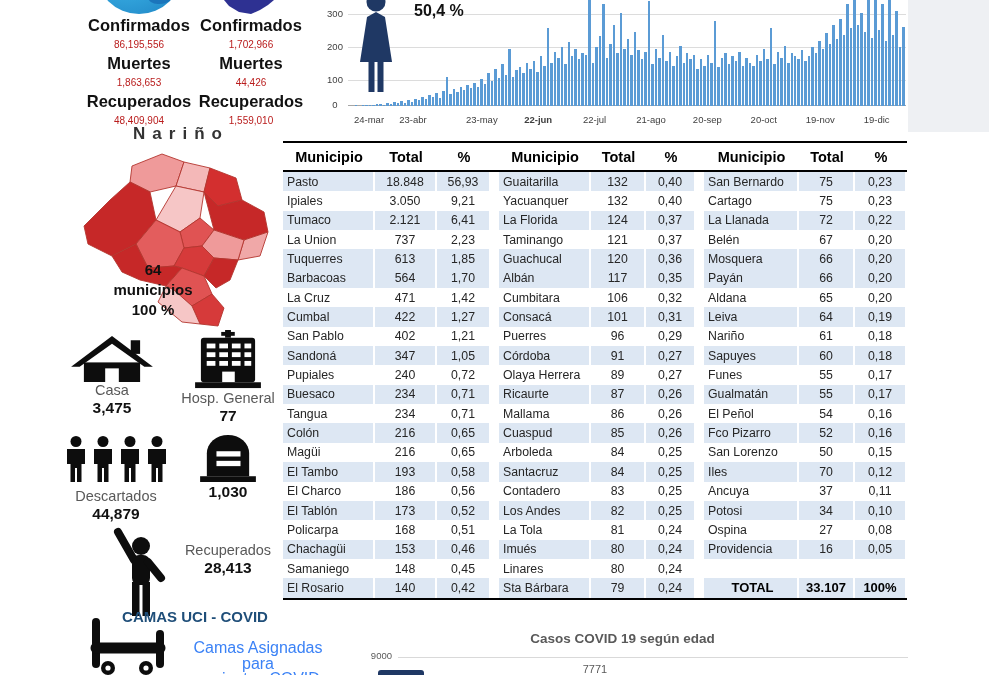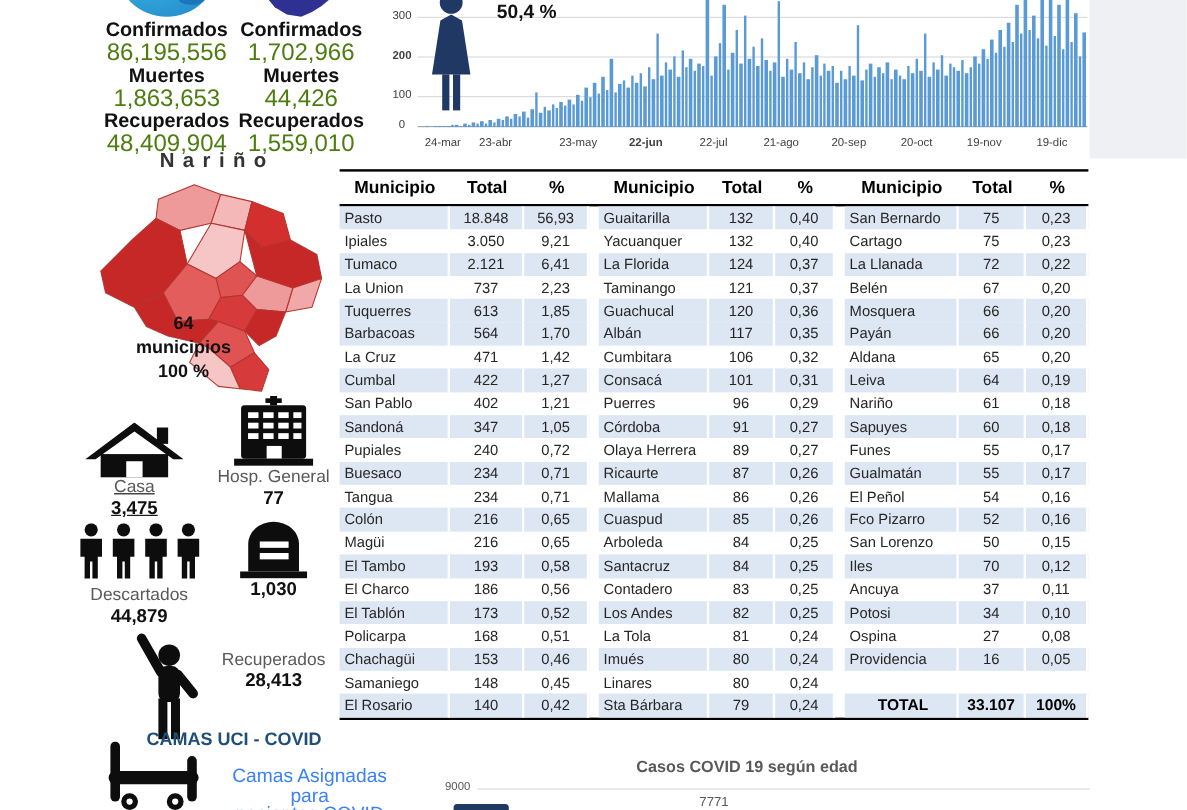--- a/index.html
+++ b/index.html
@@ -6,21 +6,21 @@
   body{
     width:989px;height:675px;position:relative;overflow:hidden;
     background:#ffffff;font-family:"Liberation Sans",sans-serif;color:#1a1a1a;
   }
   .abs{position:absolute;}
 
   
   .stat-col{position:absolute;top:0;text-align:center;}
   .stat-col .lines{position:relative;margin-top:16px;}
   .stat-label{font-weight:bold;font-size:16.5px;line-height:19px;color:#111;}
-  .stat-value{font-size:20px;line-height:19px;color:#4d7c0f;}
+  .stat-value{font-size:10px;line-height:19px;color:#b91c1c;}
   #globe-icon{position:absolute;left:12px;top:-72px;width:86px;height:86px;border-radius:50%;
     background:radial-gradient(circle at 35% 35%, #57c1ec 0%, #2f9fd8 55%, #1b7fc0 100%);overflow:hidden;}
   #globe-icon:before{content:"";position:absolute;left:8px;top:40px;width:46px;height:30px;background:#1b75bb;border-radius:40% 60% 55% 45%;}
   #globe-icon:after{content:"";position:absolute;left:52px;top:58px;width:26px;height:18px;background:#1b75bb;border-radius:50% 45% 60% 40%;}
 
   
   #narino-title{left:96px;top:124px;width:170px;text-align:center;font-weight:bold;font-size:17px;letter-spacing:7px;color:#333;}
   #map-wrap{left:70px;top:146px;width:212px;height:192px;}
   #map-label{left:98px;top:260px;width:110px;text-align:center;font-weight:bold;font-size:15px;line-height:20px;color:#111;}
 
@@ -120,21 +120,21 @@
       <polygon points="96,140 104,144 122,160 130,178 112,176 88,156" fill="#f6c6c6"></polygon>
     </g>
   </svg>
 </div>
 <div class="abs" id="map-label">
   <div>64</div>
   <div>municipios</div>
   <div>100 %</div>
 </div>
 
-<div class="icon-block" style="left:66px;top:352px;width:92px;text-decoration:underline;">
+<div class="icon-block" style="left:66px;top:336px;width:92px;">
   <svg width="86" height="46" viewBox="0 0 100 54" style="margin:0 auto;">
     <polygon points="50,0 2,36 12,36 50,9 88,36 98,36" fill="#0d0d0d"></polygon>
     <rect x="72" y="5" width="11" height="16" fill="#0d0d0d"></rect>
     <rect x="17" y="31" width="66" height="23" fill="#0d0d0d"></rect>
     <rect x="42" y="38" width="16" height="16" fill="#ffffff"></rect>
   </svg>
   <div class="icon-label">Casa</div>
   <div class="icon-value">3,475</div>
 </div>
 
@@ -237,21 +237,21 @@
 
 <div class="abs" id="daily-chart">
   <div id="grid-holder">
       <div class="gridline" style="top: 14px;"></div>
       <div class="gridline" style="top: 47px;"></div>
       <div class="gridline" style="top: 80px;"></div>
       <div class="axisline" style="top: 105px;"></div>
     </div>
   <div id="y-ticks">
       <div class="ytick" style="top: 8px; left: 0px;">300</div>
-      <div class="ytick" style="top: 41px; left: 0px; font-weight: bold;">200</div>
+      <div class="ytick" style="top: 41px; left: 0px;">200</div>
       <div class="ytick" style="top: 74px; left: 0px;">100</div>
       <div class="ytick" style="top: 99px; left: 0px;">0</div>
     </div>
   <div id="daily-bars">
       <div class="bar" style="height: 0px;"></div>
       <div class="bar" style="height: 0px;"></div>
       <div class="bar" style="height: 1px;"></div>
       <div class="bar" style="height: 0px;"></div>
       <div class="bar" style="height: 1px;"></div>
       <div class="bar" style="height: 1px;"></div>

